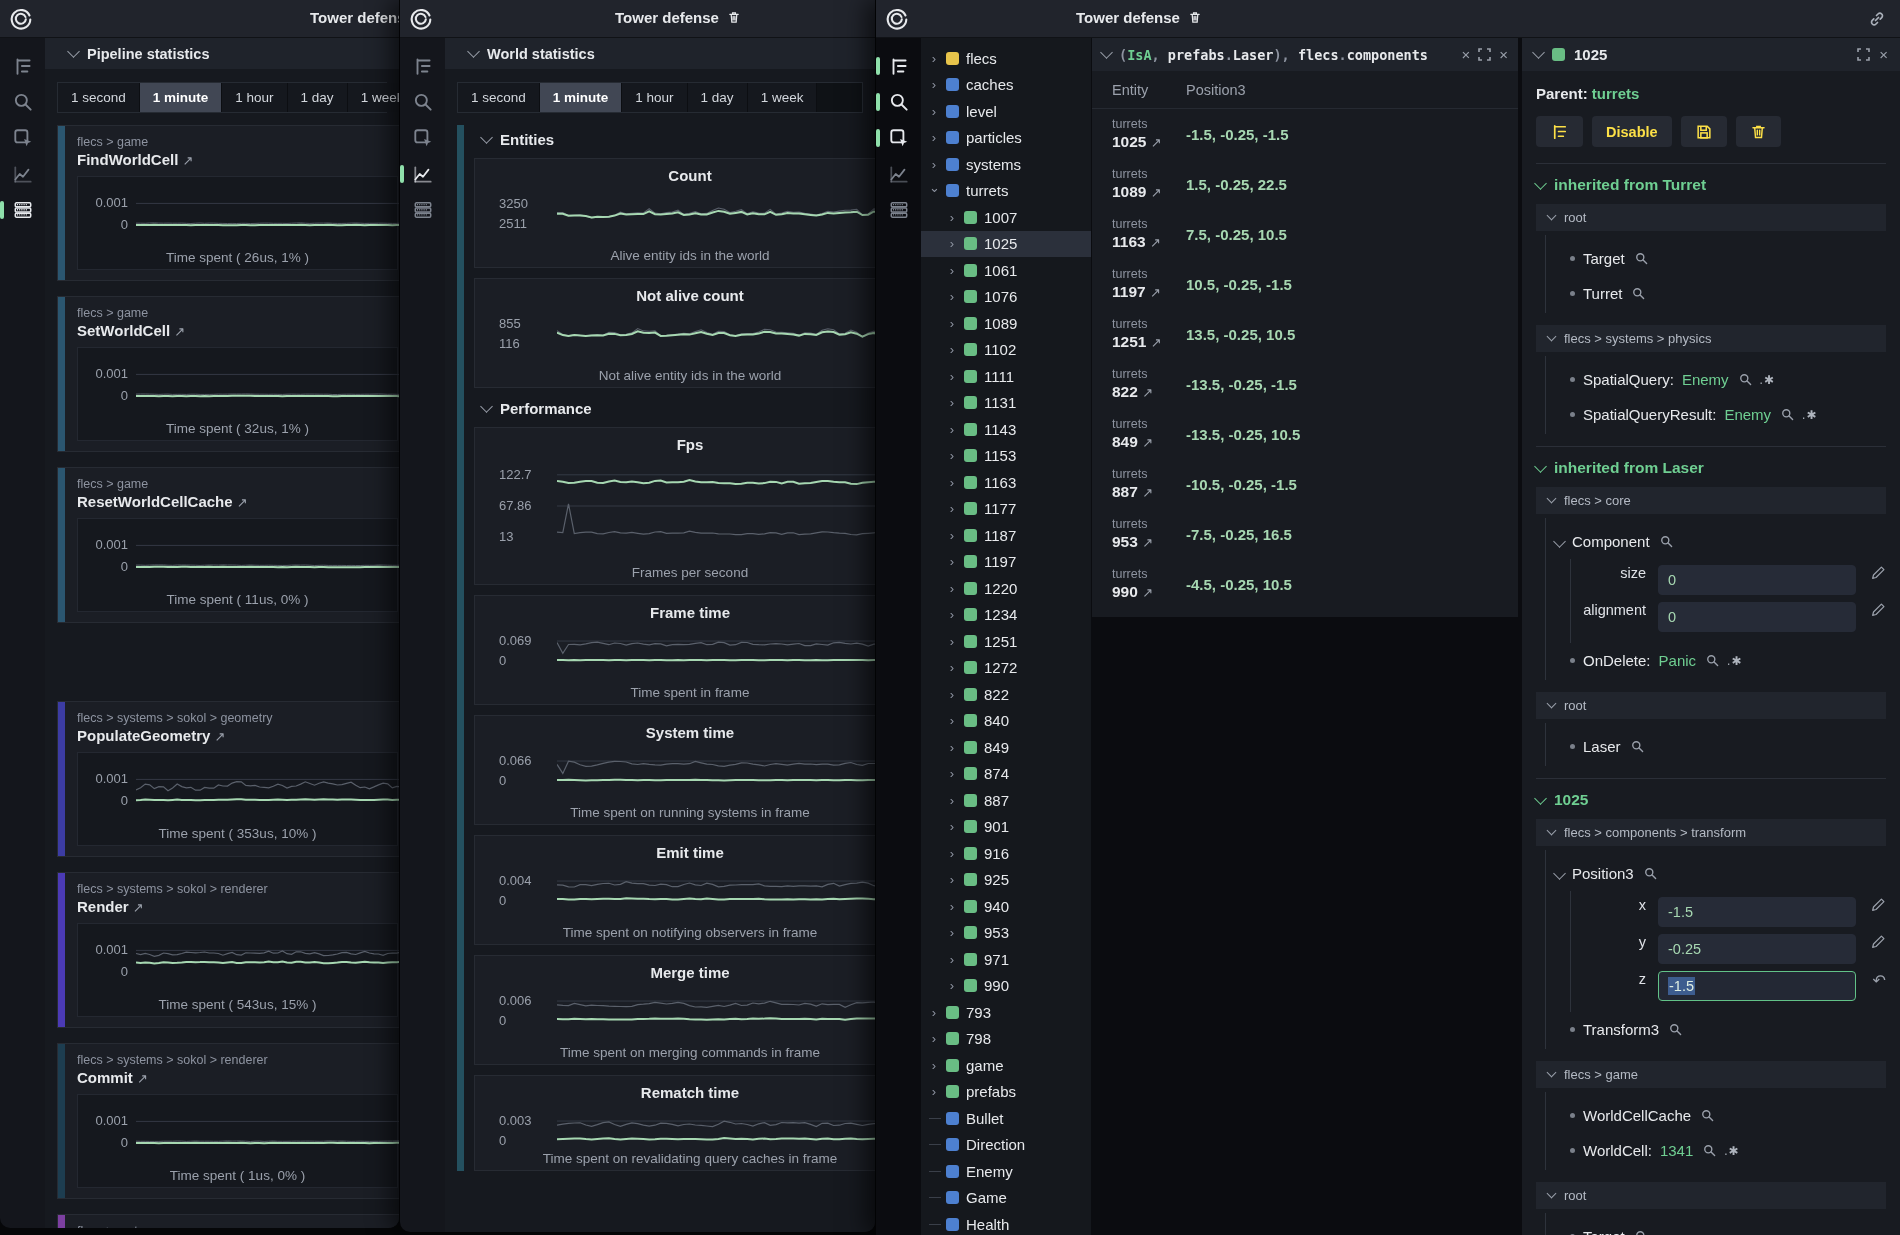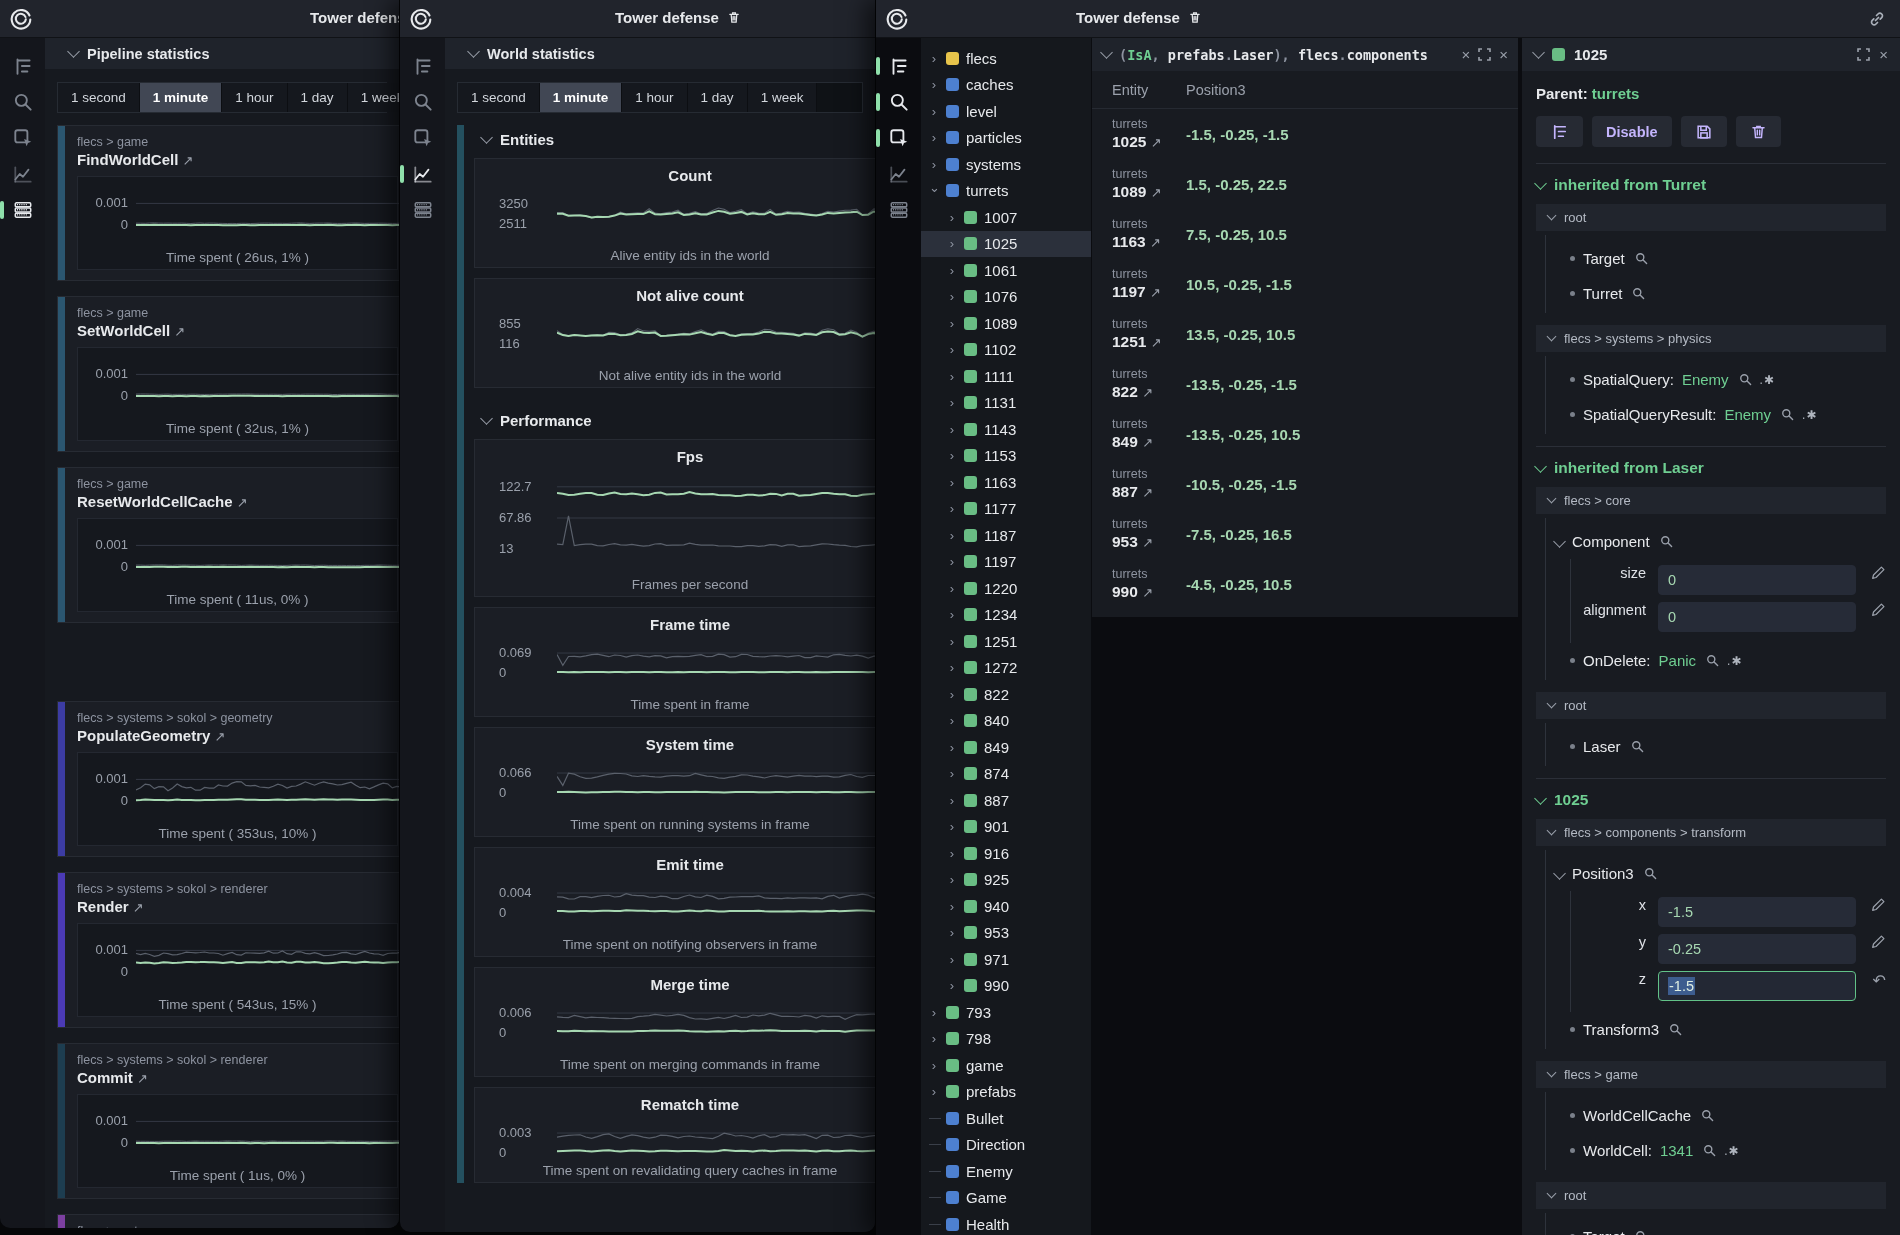--- a/index.html
+++ b/index.html
@@ -74,21 +74,21 @@
   .qent .p{font-size:12.5px;color:#8d93a0}
   .qent .i{font-size:15.5px;font-weight:bold}
   .qpos{padding-left:8px;font-size:15px;font-weight:bold;color:var(--chartgreen)}
   .inspanel{flex:1;margin-left:4px;background:#181b21;display:flex;flex-direction:column;overflow:hidden}
   .ibar{height:33px;background:var(--phead);display:flex;align-items:center;padding:0 12px;gap:9px;flex:0 0 33px}
   .ibar .id{font-size:15px;font-weight:bold;flex:1}
   .ibody{padding:14px 14px 12px 14px;overflow:hidden}
   .parentline{font-size:15px;font-weight:bold;margin-bottom:14px}
   .parentline .pv{color:var(--green);font-weight:bold}
   .btnrow{display:flex;gap:9px;margin-bottom:16px}
-  .btn{background:#262a33;border:none;color:#c4b5fd;height:31px;min-width:45px;border-radius:4px;font-size:14.5px;font-weight:bold;display:flex;align-items:center;justify-content:center;padding:0 14px;cursor:pointer;font-family:inherit}
+  .btn{background:#262a33;border:none;color:#fde047;height:31px;min-width:45px;border-radius:4px;font-size:14.5px;font-weight:bold;display:flex;align-items:center;justify-content:center;padding:0 14px;cursor:pointer;font-family:inherit}
   .isec{border-top:1px solid #2b2f38;padding-top:12px;margin-top:4px}
   .isec-title{display:flex;align-items:center;gap:9px;font-size:15.5px;font-weight:bold;color:var(--green);margin-bottom:10px}
   .grpbar{background:var(--groupbar);height:27px;display:flex;align-items:center;gap:9px;padding:0 12px;font-size:13px;color:#b4bac4;margin-bottom:4px}
   .grpitems{border-left:1px solid var(--guide);margin:0 0 12px 9px;padding:6px 0 2px 0}
   .iitem{display:flex;align-items:center;gap:8px;font-size:15px;padding:9px 0 9px 24px}
   .bullet{width:5px;height:5px;border-radius:50%;background:#7a808a;flex:0 0 5px}
   .ival{color:var(--green)}
   .pair{color:#aeb4bd;font-size:12px;letter-spacing:1px}
   .fields{margin-left:24px;border-left:1px solid var(--guide);padding:2px 0 4px 0}
   .frow{display:flex;align-items:flex-start;margin:4px 0 7px 0}
@@ -360,21 +360,21 @@
           <div class="wcard" style="height: 110px;">
             <div class="wtitle2">Not alive count</div>
             <span class="tick" style="top: 37.04px;">855</span>
             <span class="tick" style="top: 57.2px;">116</span>
             <svg width="340" height="56" class="spark" style="top: 26px;">
               <polyline points="0.0,25.6 5.8,29.5 11.5,30.9 17.3,29.5 23.1,30.2 28.8,30.7 34.6,30.0 40.3,29.8 46.1,30.2 51.9,27.3 57.6,27.6 63.4,29.7 69.2,29.3 74.9,27.9 80.7,23.6 86.4,25.9 92.2,26.2 98.0,25.7 103.7,30.8 109.5,30.4 115.3,29.7 121.0,29.1 126.8,28.3 132.5,28.7 138.3,26.6 144.1,24.8 149.8,27.6 155.6,29.2 161.4,26.4 167.1,26.5 172.9,29.8 178.6,30.7 184.4,28.8 190.2,28.5 195.9,28.6 201.7,27.1 207.5,24.3 213.2,24.7 219.0,27.0 224.7,27.2 230.5,27.7 236.3,28.4 242.0,30.2 247.8,27.7 253.6,28.1 259.3,29.4 265.1,25.2 270.8,23.8 276.6,24.8 282.4,28.9 288.1,28.2 293.9,25.0 299.7,27.3 305.4,31.8 311.2,28.0 316.9,26.1 322.7,30.5 328.5,27.4 334.2,24.5 340.0,28.6" fill="none" stroke="#5a606b" stroke-width="1.1"></polyline>
               <polyline points="0.0,27.6 5.8,30.1 11.5,31.0 17.3,30.1 23.1,30.5 28.8,30.9 34.6,30.5 40.3,30.3 46.1,30.5 51.9,28.7 57.6,28.9 63.4,30.3 69.2,30.0 74.9,29.0 80.7,26.3 86.4,27.8 92.2,27.9 98.0,27.6 103.7,30.9 109.5,30.7 115.3,30.2 121.0,29.8 126.8,29.3 132.5,29.6 138.3,28.2 144.1,27.1 149.8,28.8 155.6,29.9 161.4,28.1 167.1,28.1 172.9,30.3 178.6,30.9 184.4,29.7 190.2,29.5 195.9,29.5 201.7,28.6 207.5,26.7 213.2,27.0 219.0,28.5 224.7,28.6 230.5,28.9 236.3,29.4 242.0,30.6 247.8,28.9 253.6,29.2 259.3,30.0 265.1,27.3 270.8,26.4 276.6,27.0 282.4,29.7 288.1,29.2 293.9,27.2 299.7,28.7 305.4,31.6 311.2,29.1 316.9,27.9 322.7,30.8 328.5,28.8 334.2,26.8 340.0,29.5" fill="none" stroke="#a7d8b2" stroke-width="2"></polyline>
             </svg>
             <div class="caption">Not alive entity ids in the world</div>
           </div>
-          <div class="sect-head" style="margin-top: 24px;">
+          <div class="sect-head" style="margin-top: 12px;">
             <span class="chev"></span>
             <span>Performance</span>
           </div>
           <div class="wcard" style="height: 158px;">
             <div class="wtitle2">Fps</div>
             <span class="tick" style="top: 38.8px;">122.7</span>
             <span class="tick" style="top: 70px;">67.86</span>
             <span class="tick" style="top: 101.2px;">13</span>
             <svg width="340" height="104" class="spark" style="top: 26px;">
               <line x1="0" x2="340" y1="20.8" y2="20.8" stroke="#343945" stroke-width="1"></line>

